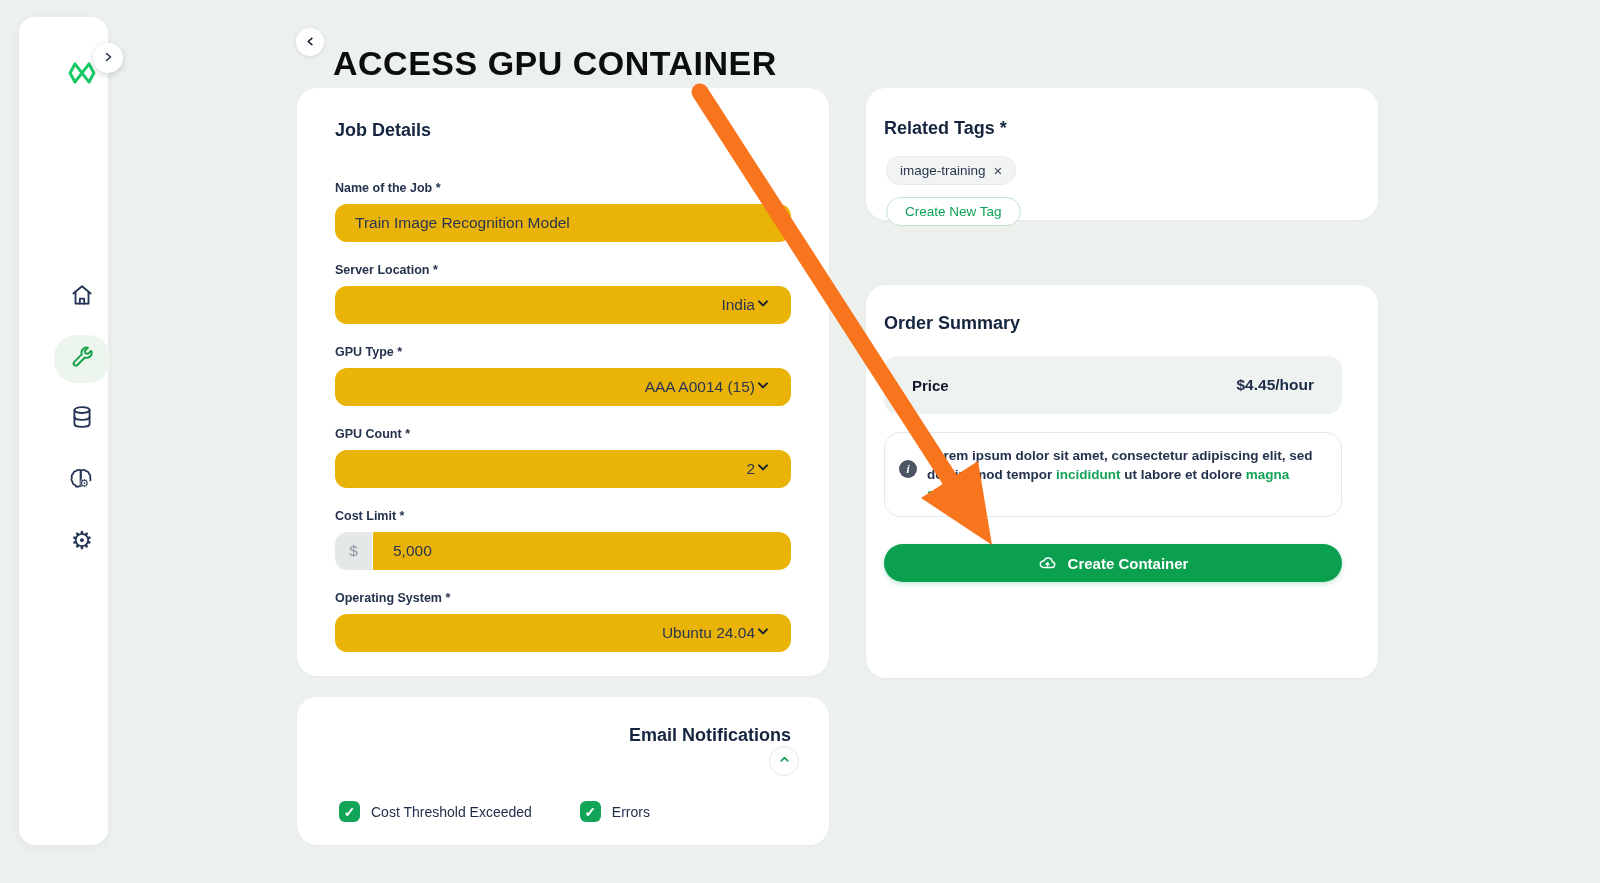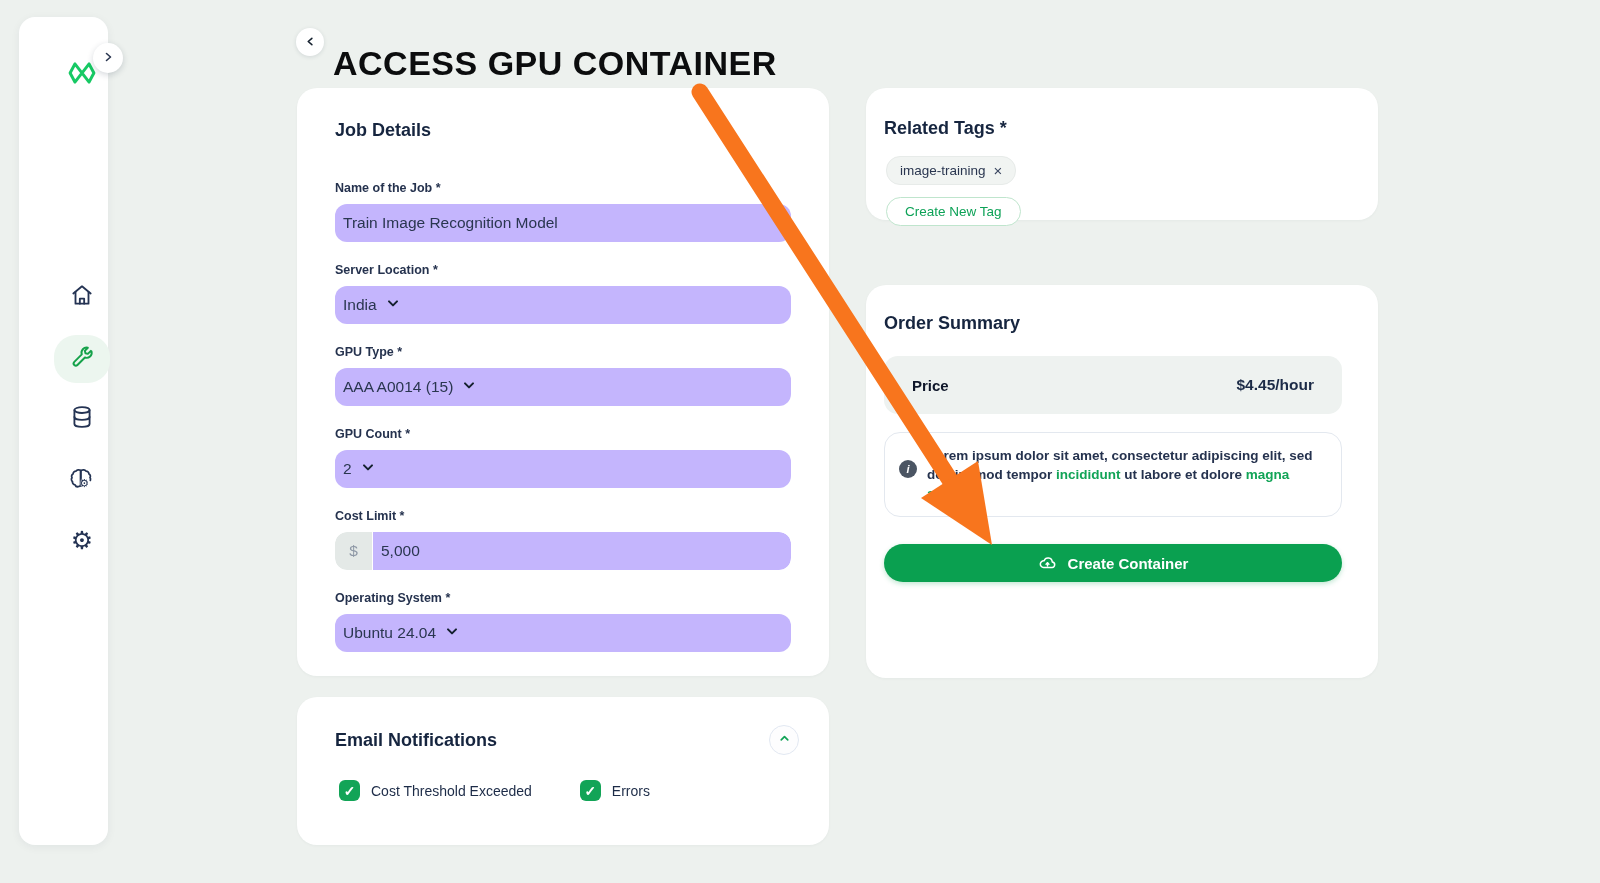--- a/index.html
+++ b/index.html
@@ -30,33 +30,33 @@
               letter-spacing:.5px;color:#0c0d0e;white-space:nowrap;}
 
   
   .card{position:absolute;background:#fff;border-radius:20px;box-shadow:0 1px 3px rgba(20,40,60,.04);}
   .card-title{font-size:18px;font-weight:700;color:#16253f;}
 
   
   #job-card{left:297px;top:88px;width:532px;height:588px;padding:32px 38px;}
   .field-label{font-size:12.5px;font-weight:700;color:#25324e;margin:21px 0 9px;}
   .field-label.first{margin-top:40px;}
-  .control{height:38px;background:#c4b5fd;border-radius:12px;display:flex;align-items:center;
-           padding:0 8px;font-size:15.5px;color:#2a3650;}
-  .control.select{justify-content:flex-start;cursor:pointer;gap:8px;}
+  .control{height:38px;background:#eab308;border-radius:12px;display:flex;align-items:center;
+           padding:0 20px;font-size:15.5px;color:#2a3650;}
+  .control.select{justify-content:flex-end;cursor:pointer;}
   .control input{border:none;background:transparent;outline:none;font:inherit;color:#2a3650;
                  width:100%;padding:0;}
   .prefix-group{display:flex;height:38px;border-radius:12px;overflow:hidden;}
   .prefix{width:38px;background:#e4e9e7;display:flex;align-items:center;justify-content:center;
           color:#8d97a5;font-size:15.5px;border-right:1px solid #fff;border-radius:12px 0 0 12px;}
   .prefix-group .control{flex:1;border-radius:0 12px 12px 0;}
 
   
   #email-card{left:297px;top:697px;width:532px;height:148px;padding:28px 38px;}
-  .email-head{display:flex;align-items:center;justify-content:space-between;}
+  .email-head{display:flex;align-items:flex-end;justify-content:space-between;flex-direction:column;}
   .collapse-btn{width:30px;height:30px;border-radius:50%;background:#fdfdfe;
                 border:1px solid #e2e8f2;display:flex;align-items:center;justify-content:center;
                 cursor:pointer;margin-right:-8px;}
   .checks{display:flex;column-gap:48px;margin-top:25px;margin-left:4px;}
   .check-group{display:flex;align-items:center;gap:11px;cursor:pointer;}
   .checkbox{width:21px;height:21px;border-radius:6px;background:#12a457;display:flex;
             align-items:center;justify-content:center;color:#fff;font-size:14px;font-weight:700;}
   .check-label{font-size:14px;color:#1c2b47;}
 
   

